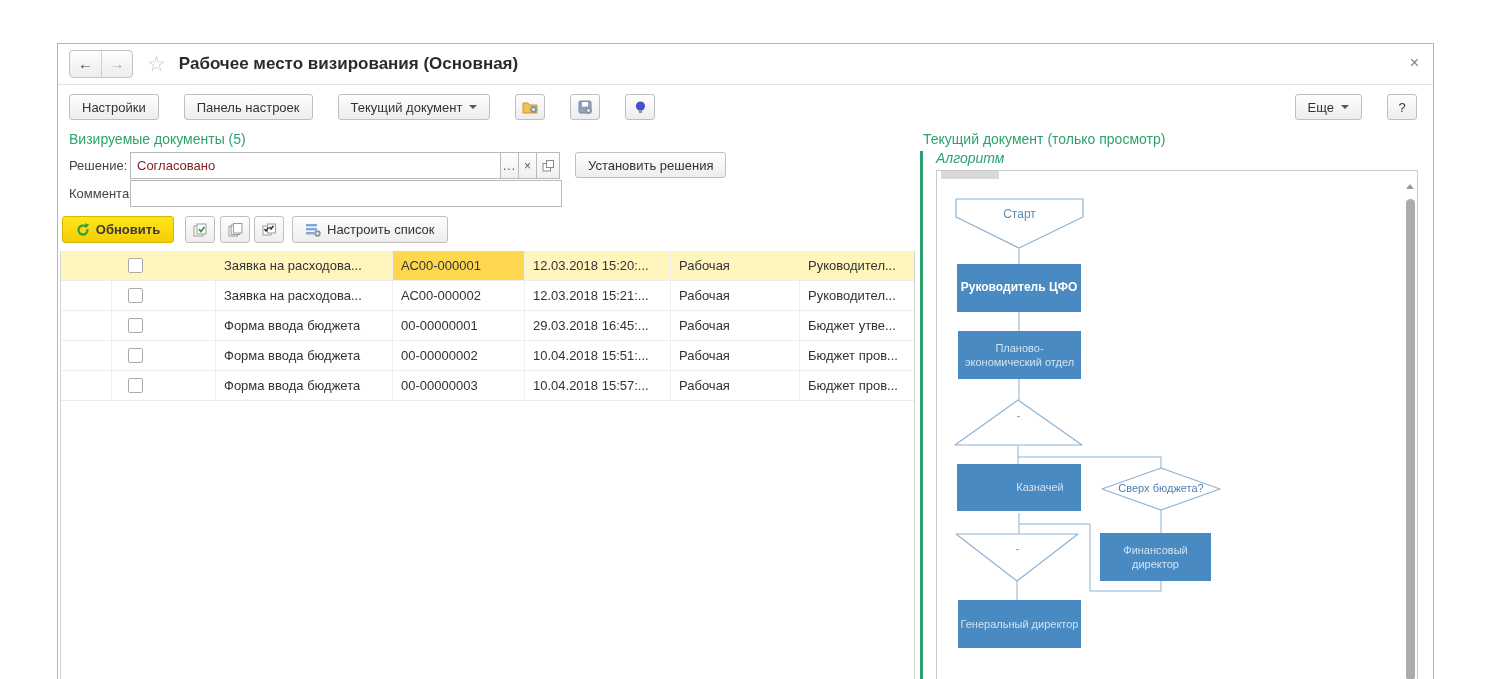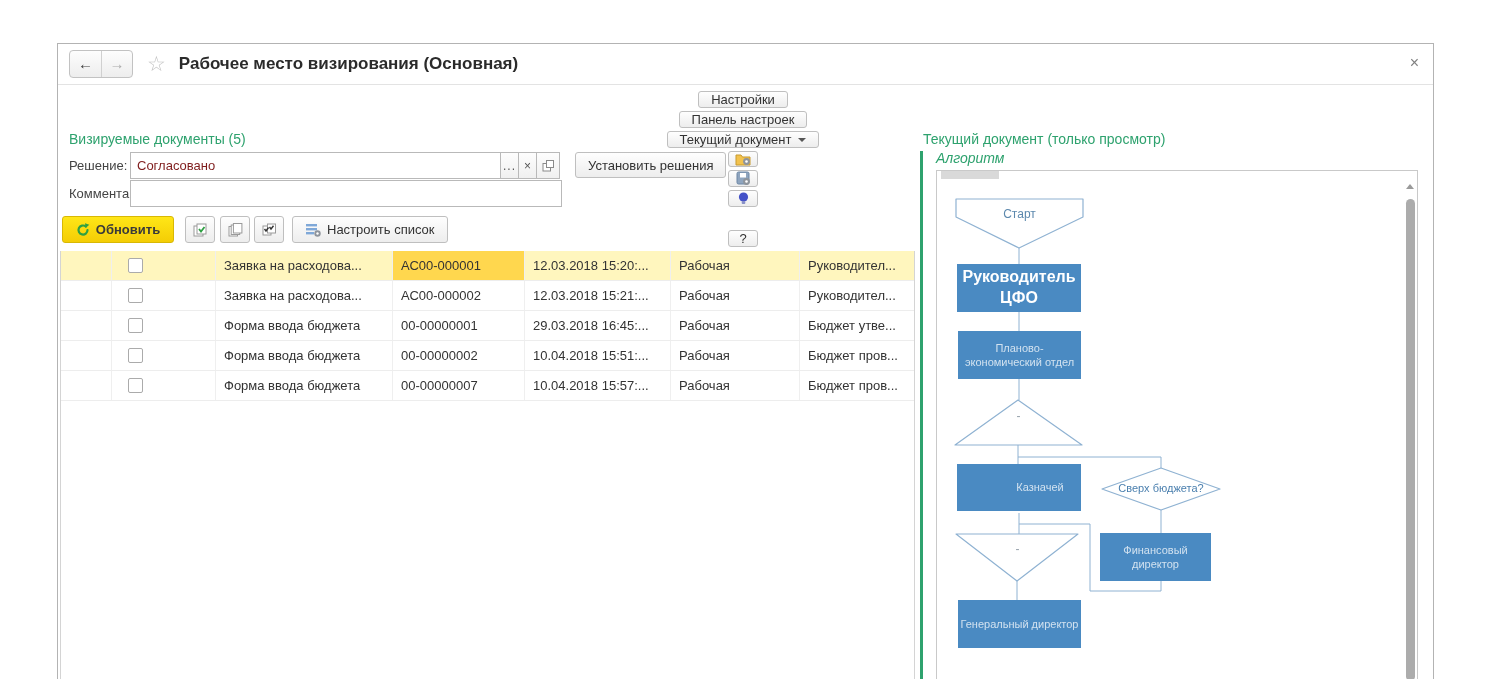--- a/index.html
+++ b/index.html
@@ -17,21 +17,21 @@
   .nav-btn { width:31px; height:26px; border:none; background:transparent; font-size:15px;
              line-height:24px; cursor:pointer; font-family:inherit; }
   .nav-btn.fwd { border-left:1px solid #d0d0d0; color:#ababab; }
   .nav-btn.back { color:#3c3c3c; }
   .star { font-size:21px; color:#c4c4c4; margin-left:14px; line-height:20px; }
   .title { font-size:17px; font-weight:bold; color:#2b2b2b; margin-left:13px; }
   .close { position:absolute; right:14px; top:10px; font-size:16px; color:#808080; cursor:pointer; }
 
   
   .toolbar { position:absolute; left:0; top:47px; width:100%; height:32px;
-             display:flex; align-items:center; padding:0 16px 0 11px; gap:3px;flex-direction:column; }
+             display:flex; align-items:center; padding:0 16px 0 11px; gap:25px; }
   .btn { display:inline-flex; align-items:center; justify-content:center; height:26px;
          padding:0 12px; border:1px solid #bfbfbf; border-radius:3px; font-size:13px; color:#333;
          background:linear-gradient(#fefefe,#ededed); cursor:pointer; white-space:nowrap;
          font-family:inherit; }
   .icon-btn { width:30px; padding:0; }
   .caret { width:0; height:0; border-left:4px solid transparent; border-right:4px solid transparent;
            border-top:4px solid #555; margin-left:7px; }
   .spacer { margin-left:auto; }
 
   
@@ -85,21 +85,21 @@
   .green-bar { position:absolute; left:862px; top:107px; width:3px; height:529px; background:#2ea26e; }
   .cur-title { position:absolute; left:865px; top:87px; font-size:14px; color:#2ea26e; }
   .alg-title { position:absolute; left:878px; top:106px; font-size:14px; color:#2ea26e;font-style:italic; }
   .canvas { position:absolute; left:878px; top:126px; width:482px; height:510px;
             border:1px solid #c9c9c9; background:#fff; overflow:hidden; }
   .partial-el { position:absolute; left:4px; top:0; width:58px; height:8px; background:#d9d9d9; }
   .fc-svg { position:absolute; left:0; top:0; }
   .node { position:absolute; background:#4a8ac2; color:rgba(255,255,255,.75); font-size:11px;
           display:flex; align-items:center; justify-content:center; text-align:center;
           line-height:1.3; padding:2px; }
-  .node.active { color:#fff; font-weight:bold; font-size:16px; }
+  .node.active { color:#fff; font-weight:bold; font-size:12px; }
   .fc-label { position:absolute; text-align:center; }
   .l-start   { left:19px; top:36px; width:127px; font-size:12px; color:#5c88ad; }
   .l-merge1  { left:17px; top:238px; width:129px; font-size:12px; color:#97a2ac; }
   .l-diamond { left:164px; top:311px; width:120px; font-size:11px; color:#4a7fae; }
   .l-merge2  { left:19px; top:371px; width:123px; font-size:12px; color:#97a2ac; }
   .n1 { left:20px;  top:93px;  width:124px; height:48px; }
   .n2 { left:21px;  top:160px; width:123px; height:48px; }
   .n3 { left:20px;  top:293px; width:124px; height:47px;padding-left:44px; }
   .n4 { left:163px; top:362px; width:111px; height:48px; }
   .n5 { left:21px;  top:429px; width:123px; height:48px; }
@@ -272,21 +272,21 @@
         <div class="td c-date">10.04.2018 15:51:...</div>
         <div class="td c-status">Рабочая</div>
         <div class="td c-toset">Бюджет пров...</div>
       </div>
       <div class="trow">
         <div class="td c-attach"></div>
         <div class="td c-exec">
             <span class="checkbox"></span>
           </div>
         <div class="td c-type">Форма ввода бюджета</div>
-        <div class="td c-num">00-00000007</div>
+        <div class="td c-num">00-00000003</div>
         <div class="td c-date">10.04.2018 15:57:...</div>
         <div class="td c-status">Рабочая</div>
         <div class="td c-toset">Бюджет пров...</div>
       </div>
     </div>
   </div>
 
   <div class="green-bar"></div>
   <div class="cur-title">Текущий документ (только просмотр)</div>
   <div class="alg-title">Алгоритм</div>

